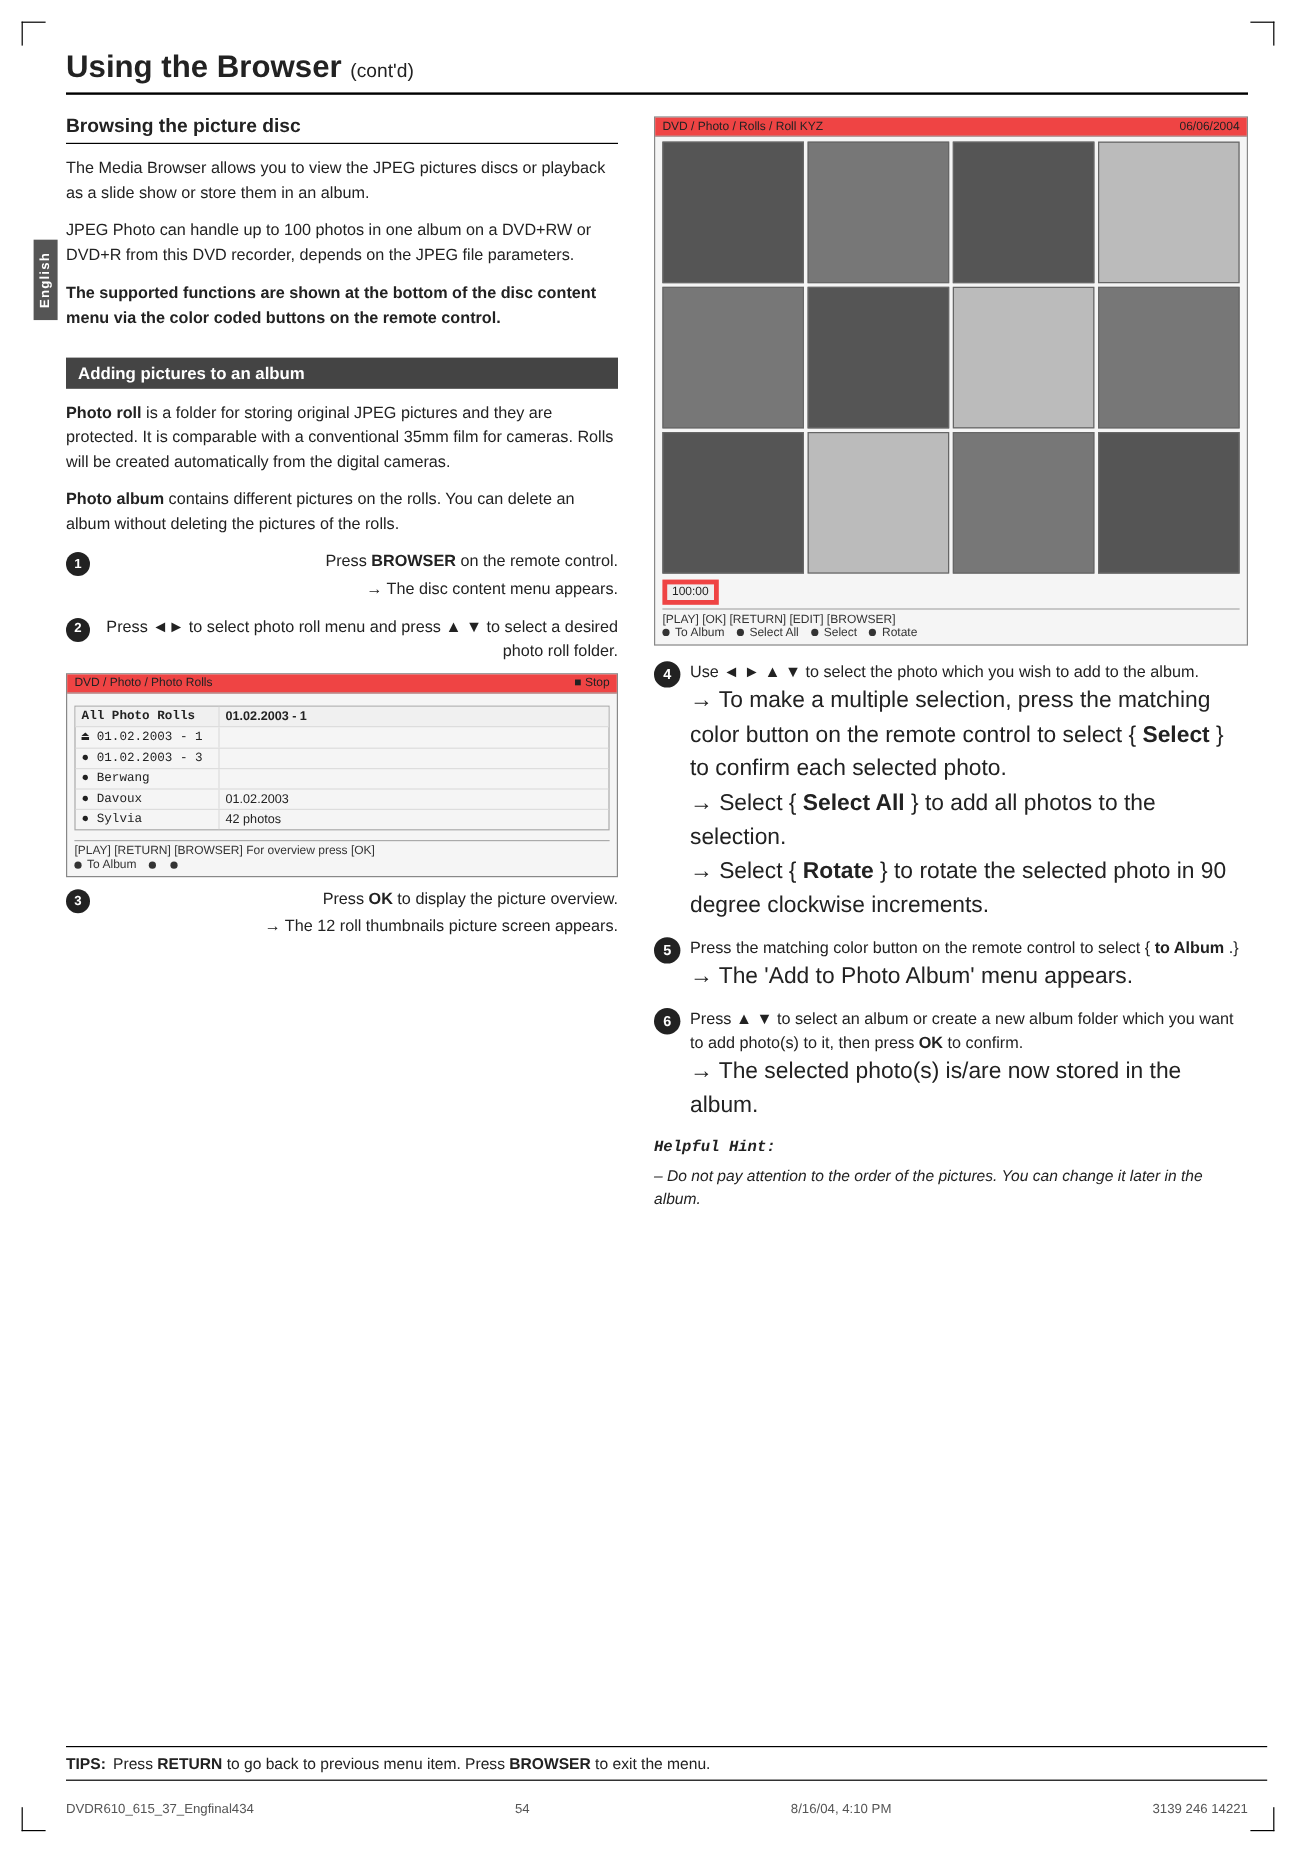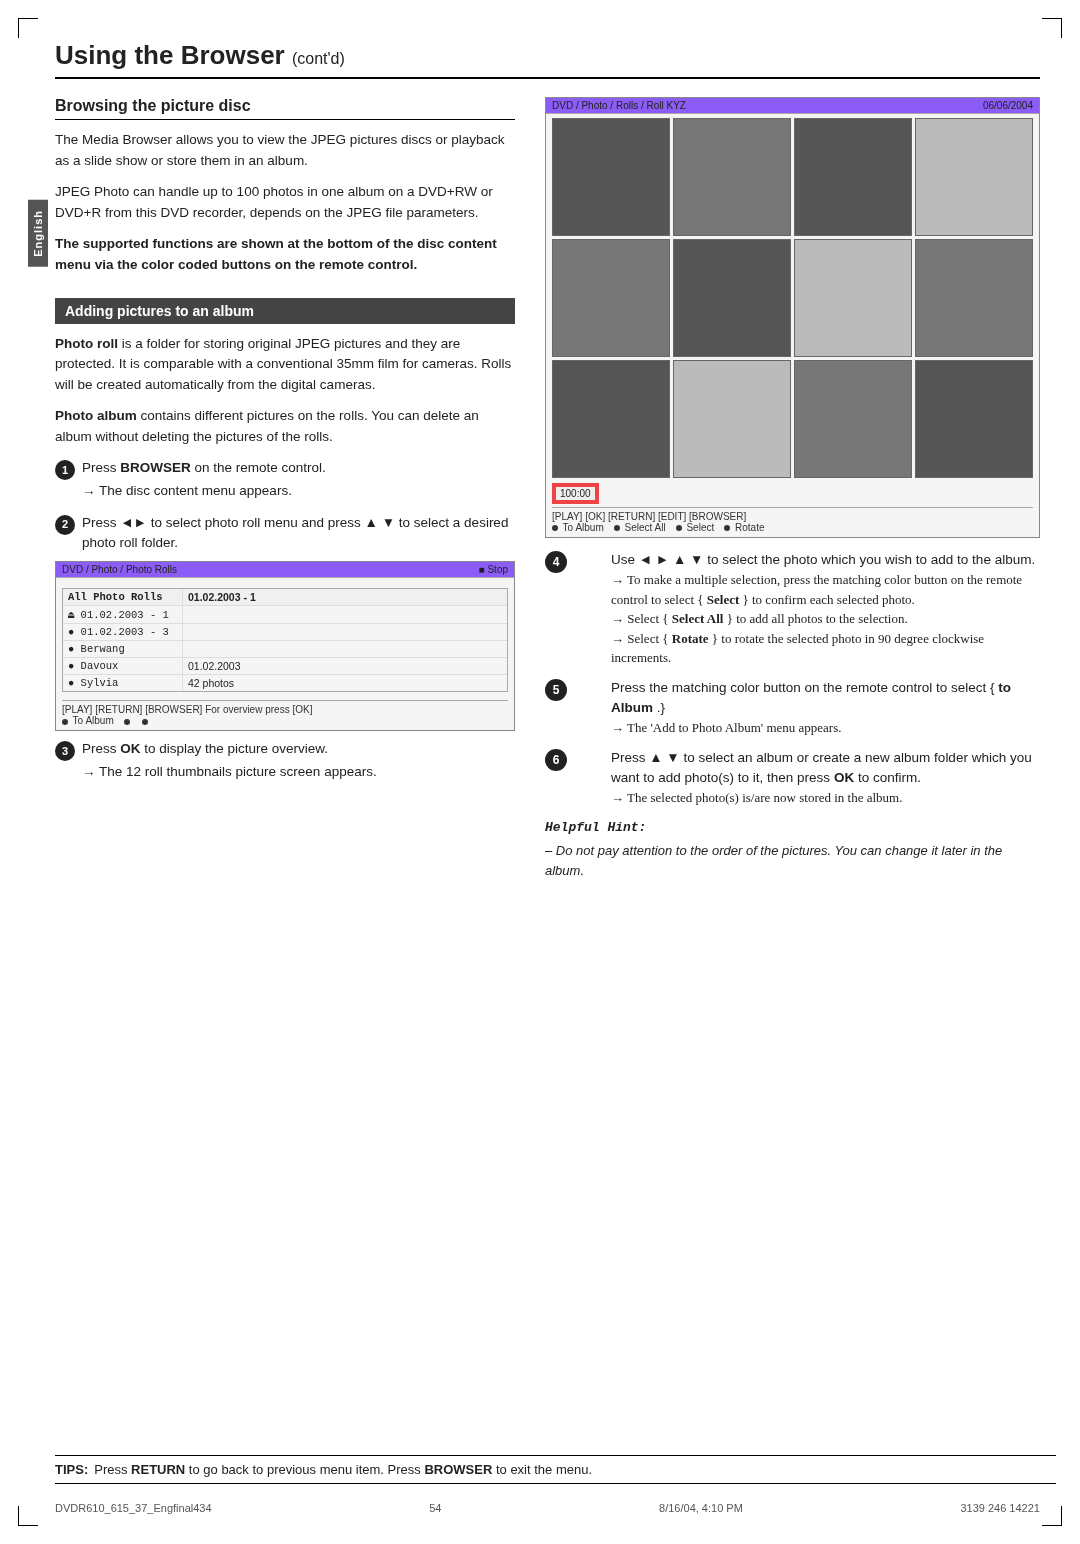--- a/index.html
+++ b/index.html
@@ -131,20 +131,21 @@
       font-weight: bold;
       display: flex;
       align-items: center;
       justify-content: center;
       flex-shrink: 0;
       margin-right: 7px;
       margin-top: 2px;
     }
     .step-content {
       flex: 1;
+      text-align: right;
     }
     .step-arrow {
       display: block;
       margin-top: 3px;
       margin-bottom: 3px;
       padding-left: 0;
       font-size: 13.5px;
       color: #222;
     }
     .step-arrow::before {
@@ -152,21 +153,21 @@
     }
 
     
     .screen-mockup {
       border: 1px solid #888;
       background: #f5f5f5;
       margin-bottom: 8px;
       font-size: 11px;
     }
     .screen-top-bar {
-      background: #8b5cf6;
+      background: #ef4444;
       padding: 2px 6px;
       display: flex;
       justify-content: space-between;
       font-size: 10px;
       border-bottom: 1px solid #aaa;
     }
     .screen-body {
       padding: 4px 6px;
     }
     .screen-thumbnails {
@@ -260,27 +261,25 @@
       font-weight: bold;
       display: flex;
       align-items: center;
       justify-content: center;
       flex-shrink: 0;
       margin-right: 8px;
       margin-top: 1px;
     }
     .right-step-content {
       flex: 1;
-      margin-left: 36px;
     }
     .arrow-line {
       display: block;
-      font-size: 13px;
+      font-size: 19px;
       line-height: 1.5;
-      font-family: Liberation Serif, serif;
     }
     .arrow-line::before {
       content: "→ ";
     }
 
     
     .helpful-hint {
       font-size: 13px;
       line-height: 1.5;
       margin-top: 10px;

